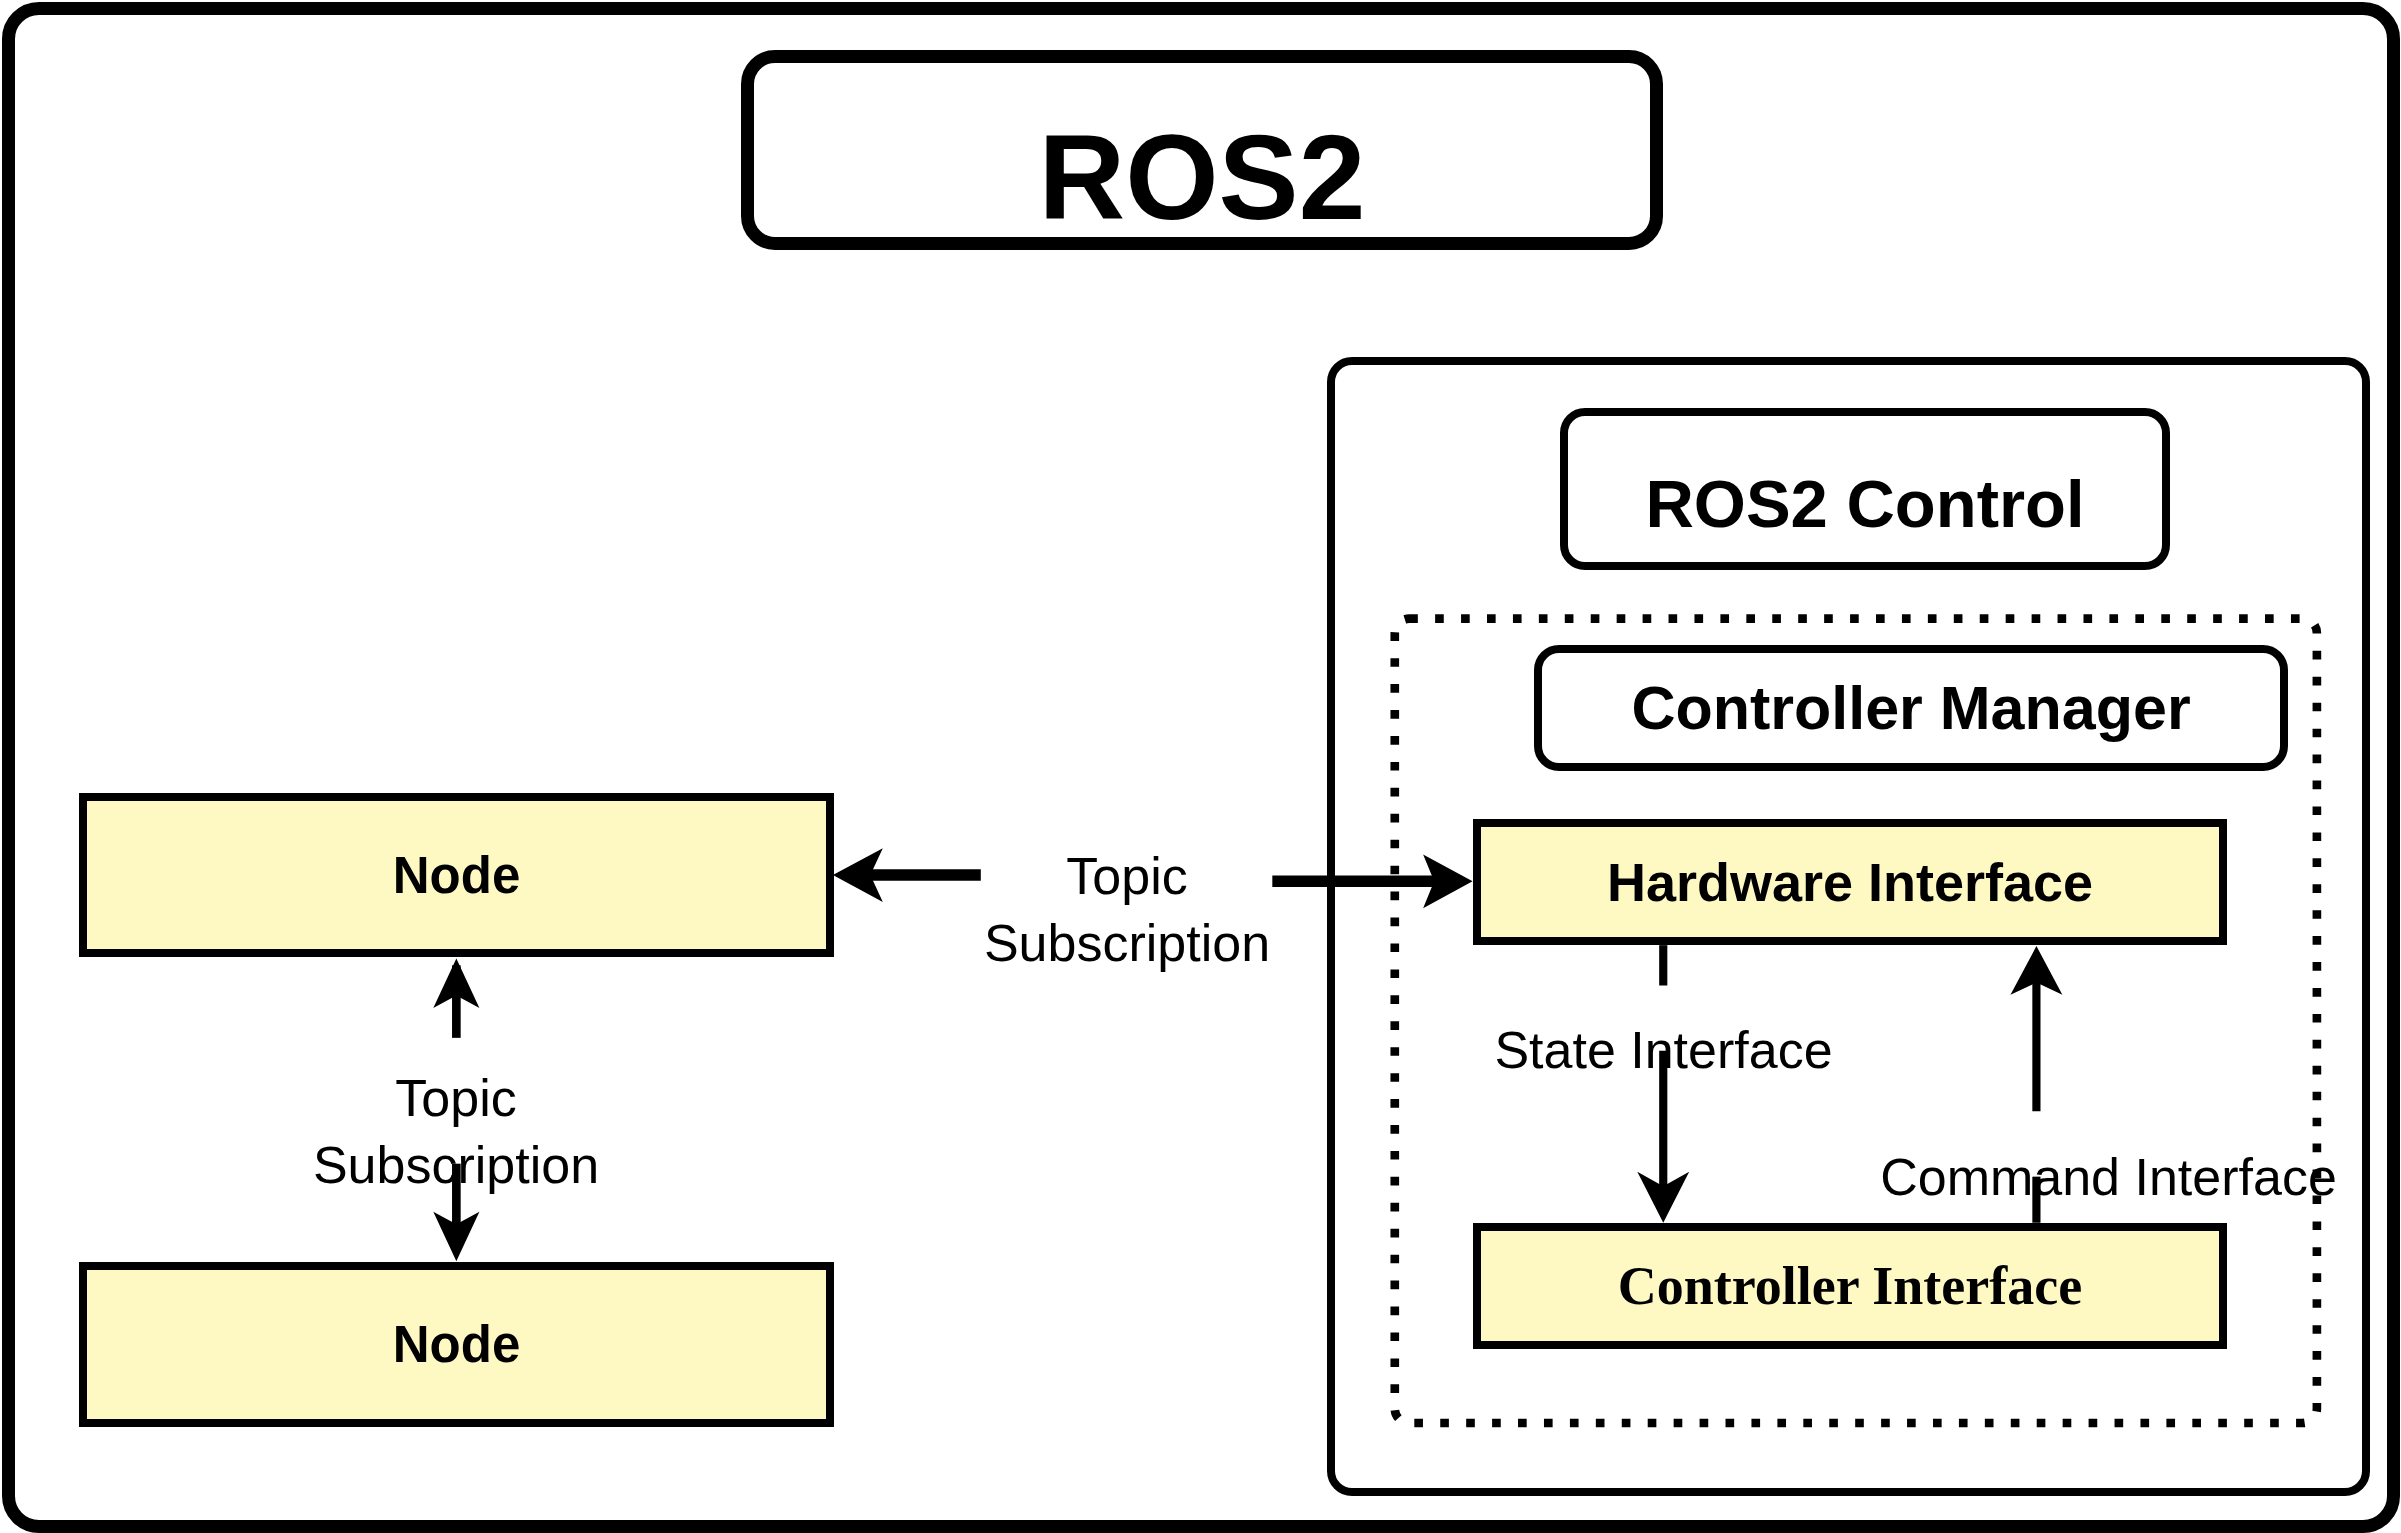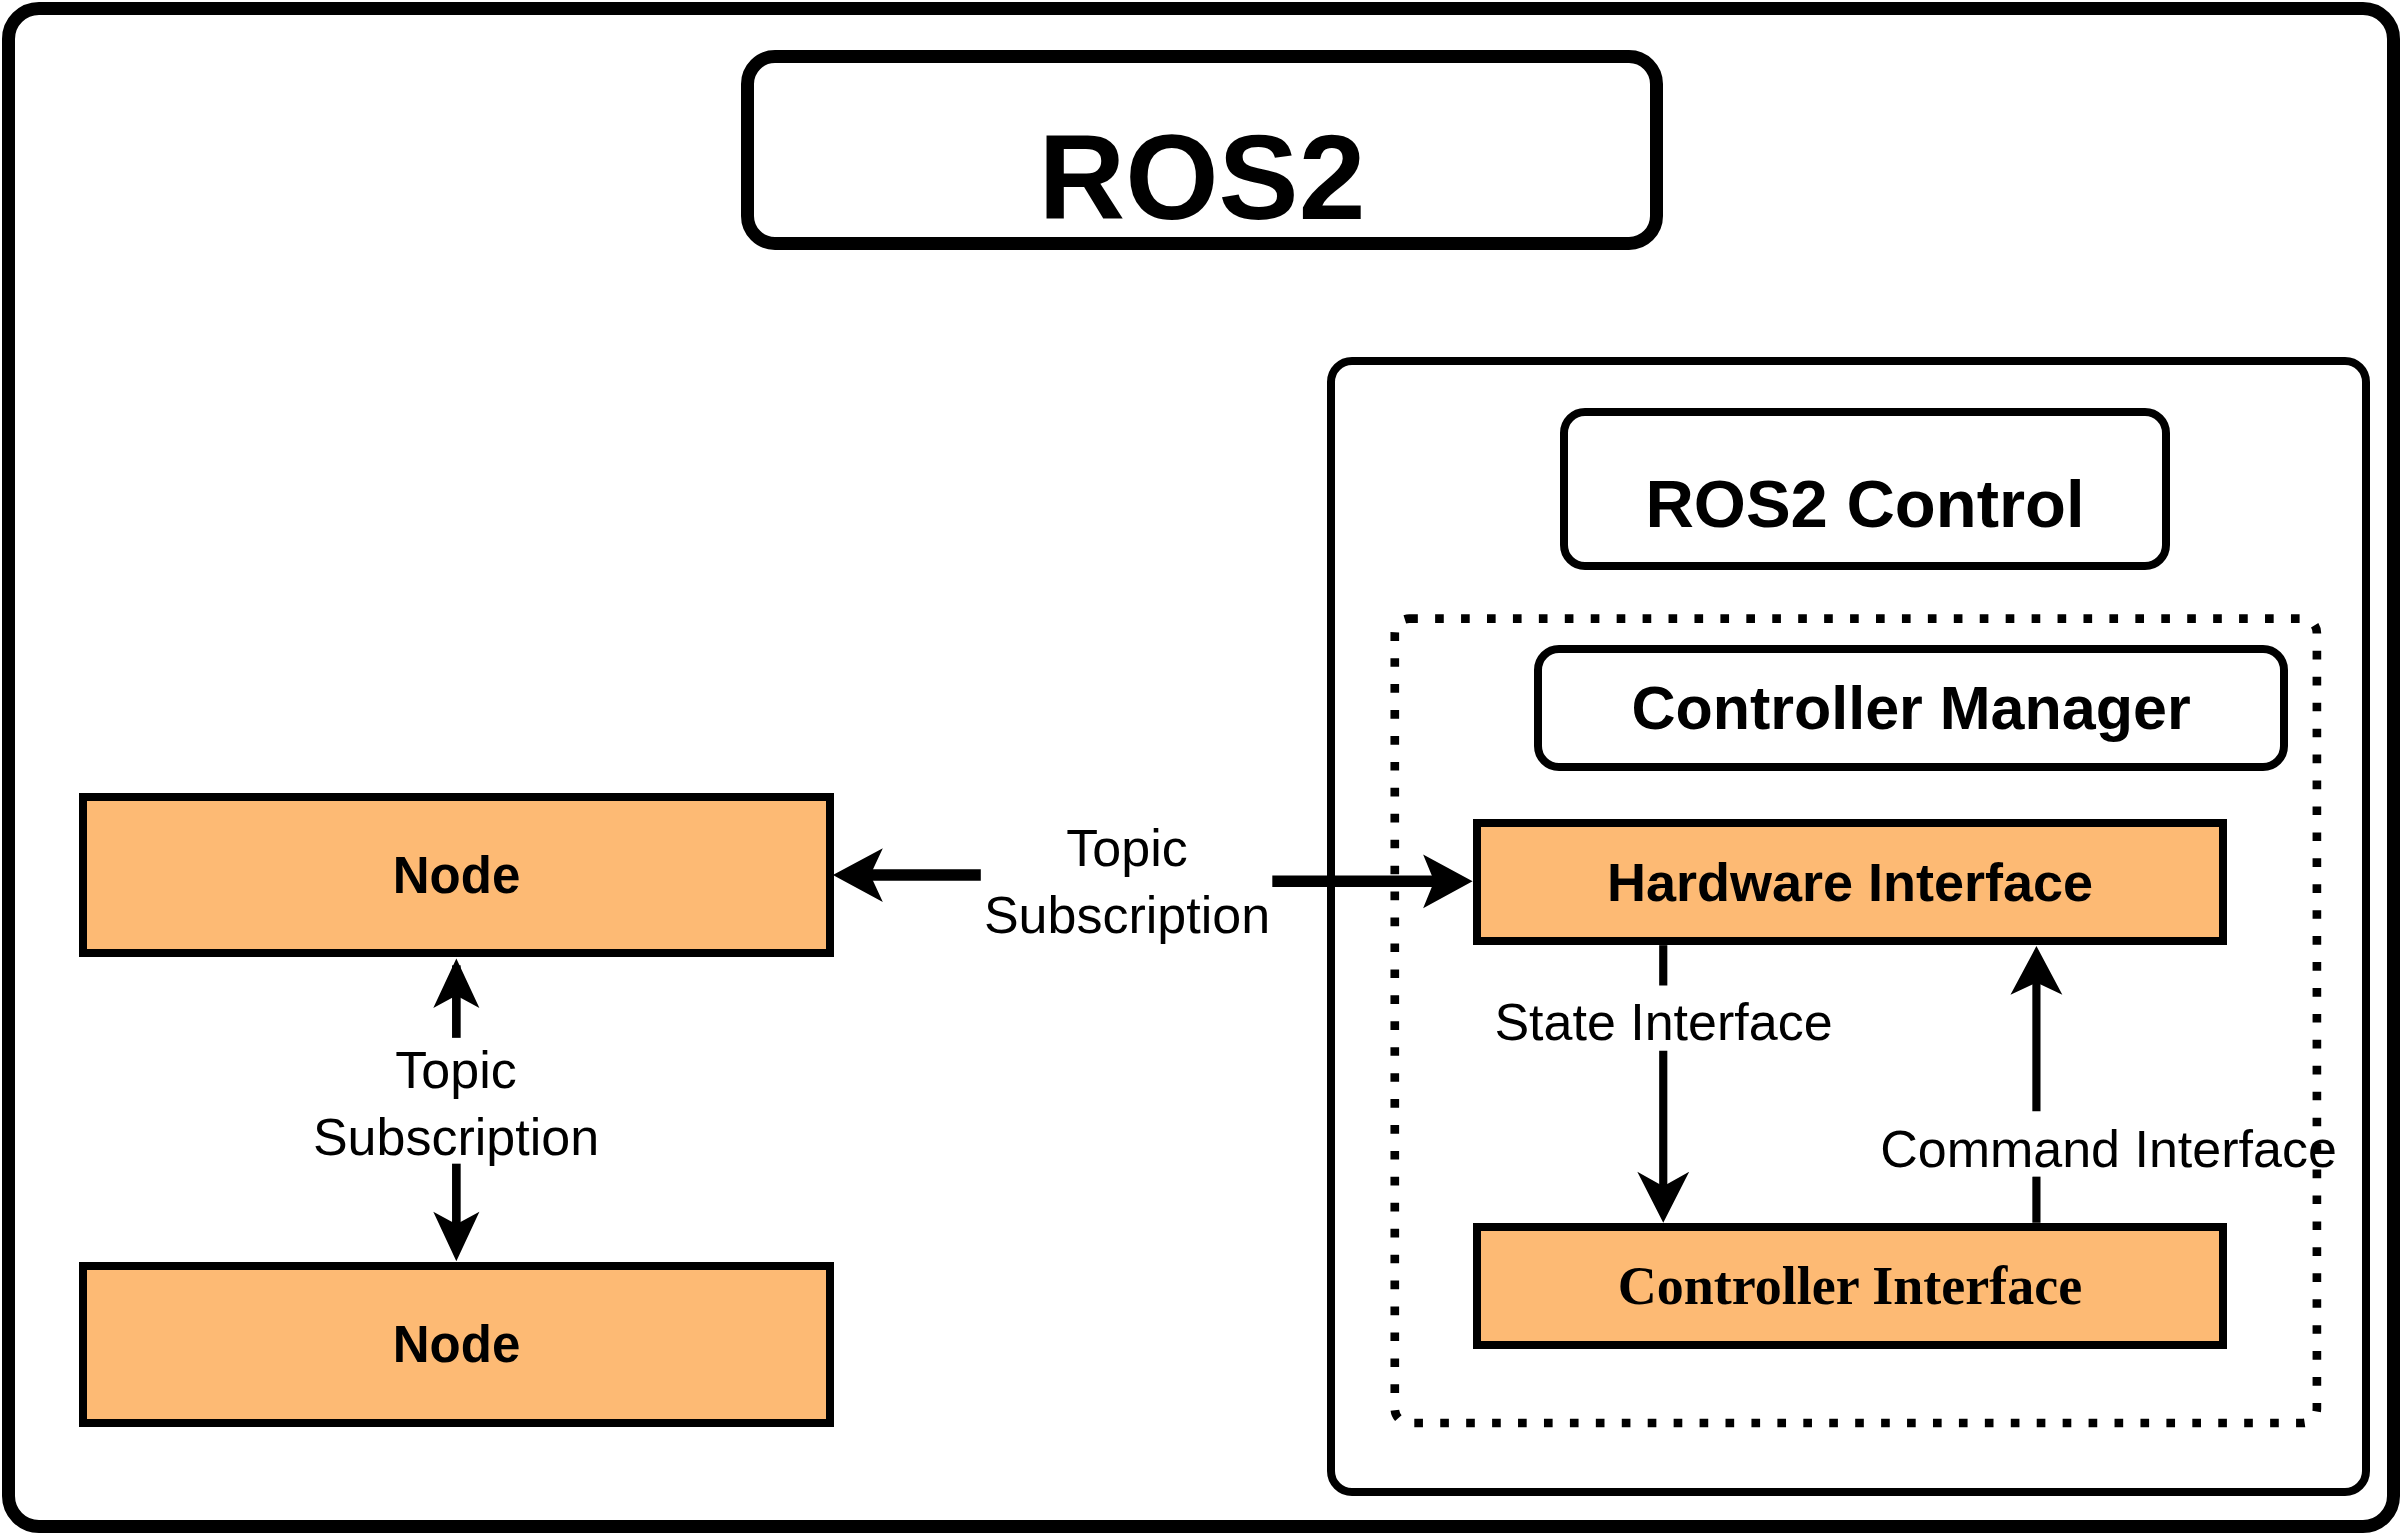--- a/index.html
+++ b/index.html
@@ -6,28 +6,28 @@
   body { width: 2402px; height: 1533px; position: relative; overflow: hidden; font-family: "Liberation Sans", sans-serif; color: #000; }
   .abs { position: absolute; box-sizing: border-box; }
   .frame { left: 1.9px; top: 1.9px; width: 2398px; height: 1531px; border: 13px solid #000; border-radius: 37px; }
   .title-box { left: 741px; top: 50px; width: 922px; height: 200px; border: 13px solid #000; border-radius: 34px; display: flex; align-items: flex-end; justify-content: center; }
   .title-box span { font-weight: bold; font-size: 120px; line-height: 1; }
   .ctrl-box { left: 1327px; top: 357px; width: 1043px; height: 1139px; border: 8.6px solid #000; border-radius: 25px; }
   .ctrl-title { left: 1560px; top: 408px; width: 610px; height: 162px; border: 8.6px solid #000; border-radius: 25px; display: flex; align-items: center; justify-content: center; }
   .ctrl-title span { font-weight: bold; font-size: 67px; line-height: 1; margin-top: 28px; }
   .cm-box { left: 1486px; top: 645px; width: 754px; height: 126px; border: 8.6px solid #000; border-radius: 25px; display: flex; align-items: center; justify-content: center; margin-left: 48px; }
   .cm-box span { font-weight: bold; font-size: 61px; line-height: 1; }
-  .rect { border: 8.2px solid #000; display: flex; align-items: center; justify-content: center; background: #fdba74; }
+  .rect { border: 8.2px solid #000; display: flex; align-items: center; justify-content: center; background: #fef9c3; }
   .rect span { font-weight: bold; font-size: 54px; line-height: 1; }
   .node1 { left: 79px; top: 793px; width: 755px; height: 164px; }
   .node2 { left: 79px; top: 1262px; width: 755px; height: 165px; }
   .node1 span, .node2 span { font-size: 51px; }
   .hw { left: 1473px; top: 819px; width: 754px; height: 126px; }
   .ci { left: 1473px; top: 1223px; width: 754px; height: 126px; font-family: Liberation Serif, serif; }
-  .label { position: absolute; font-size: 52px; line-height: 1.28; text-align: center; white-space: nowrap; }
+  .label { position: absolute; font-size: 52px; line-height: 1.28; text-align: center; white-space: nowrap; margin-top: 28px; }
   svg.overlay { position: absolute; left: 0; top: 0; }
 </style>
 </head>
 <body>
 
 <div class="abs frame"></div>
 
 <div class="abs title-box">
   <span>ROS2</span>
 </div>

